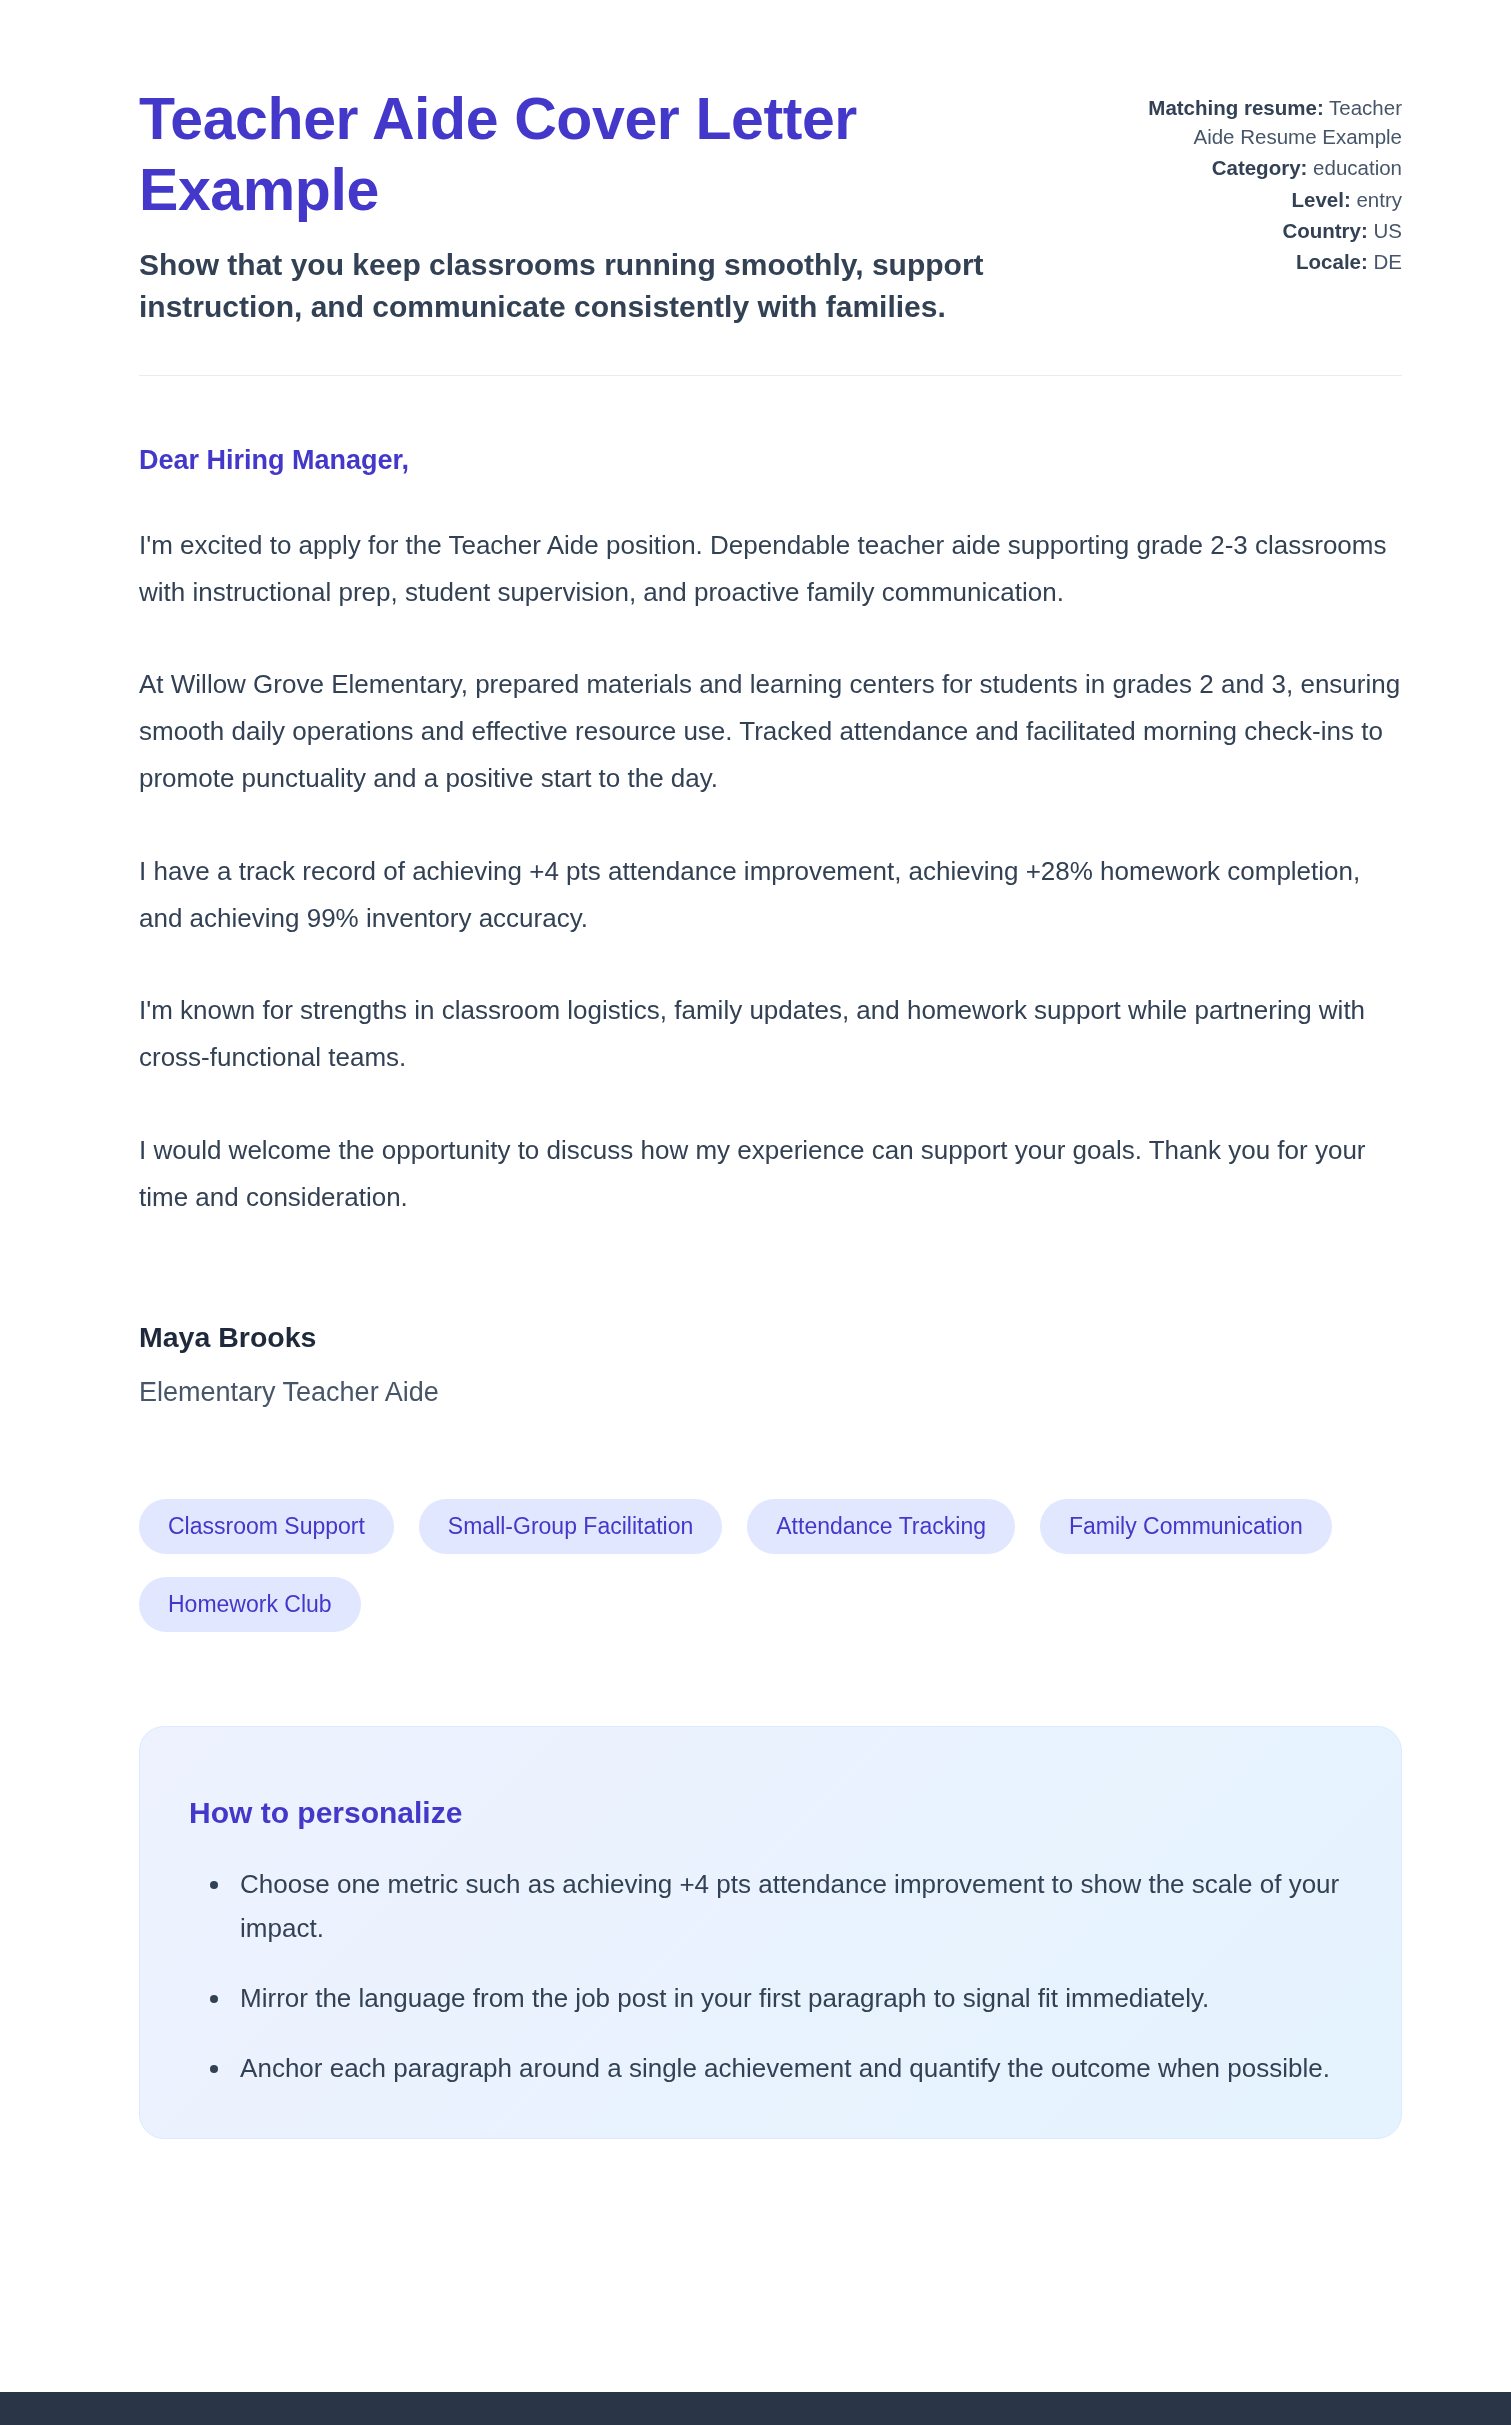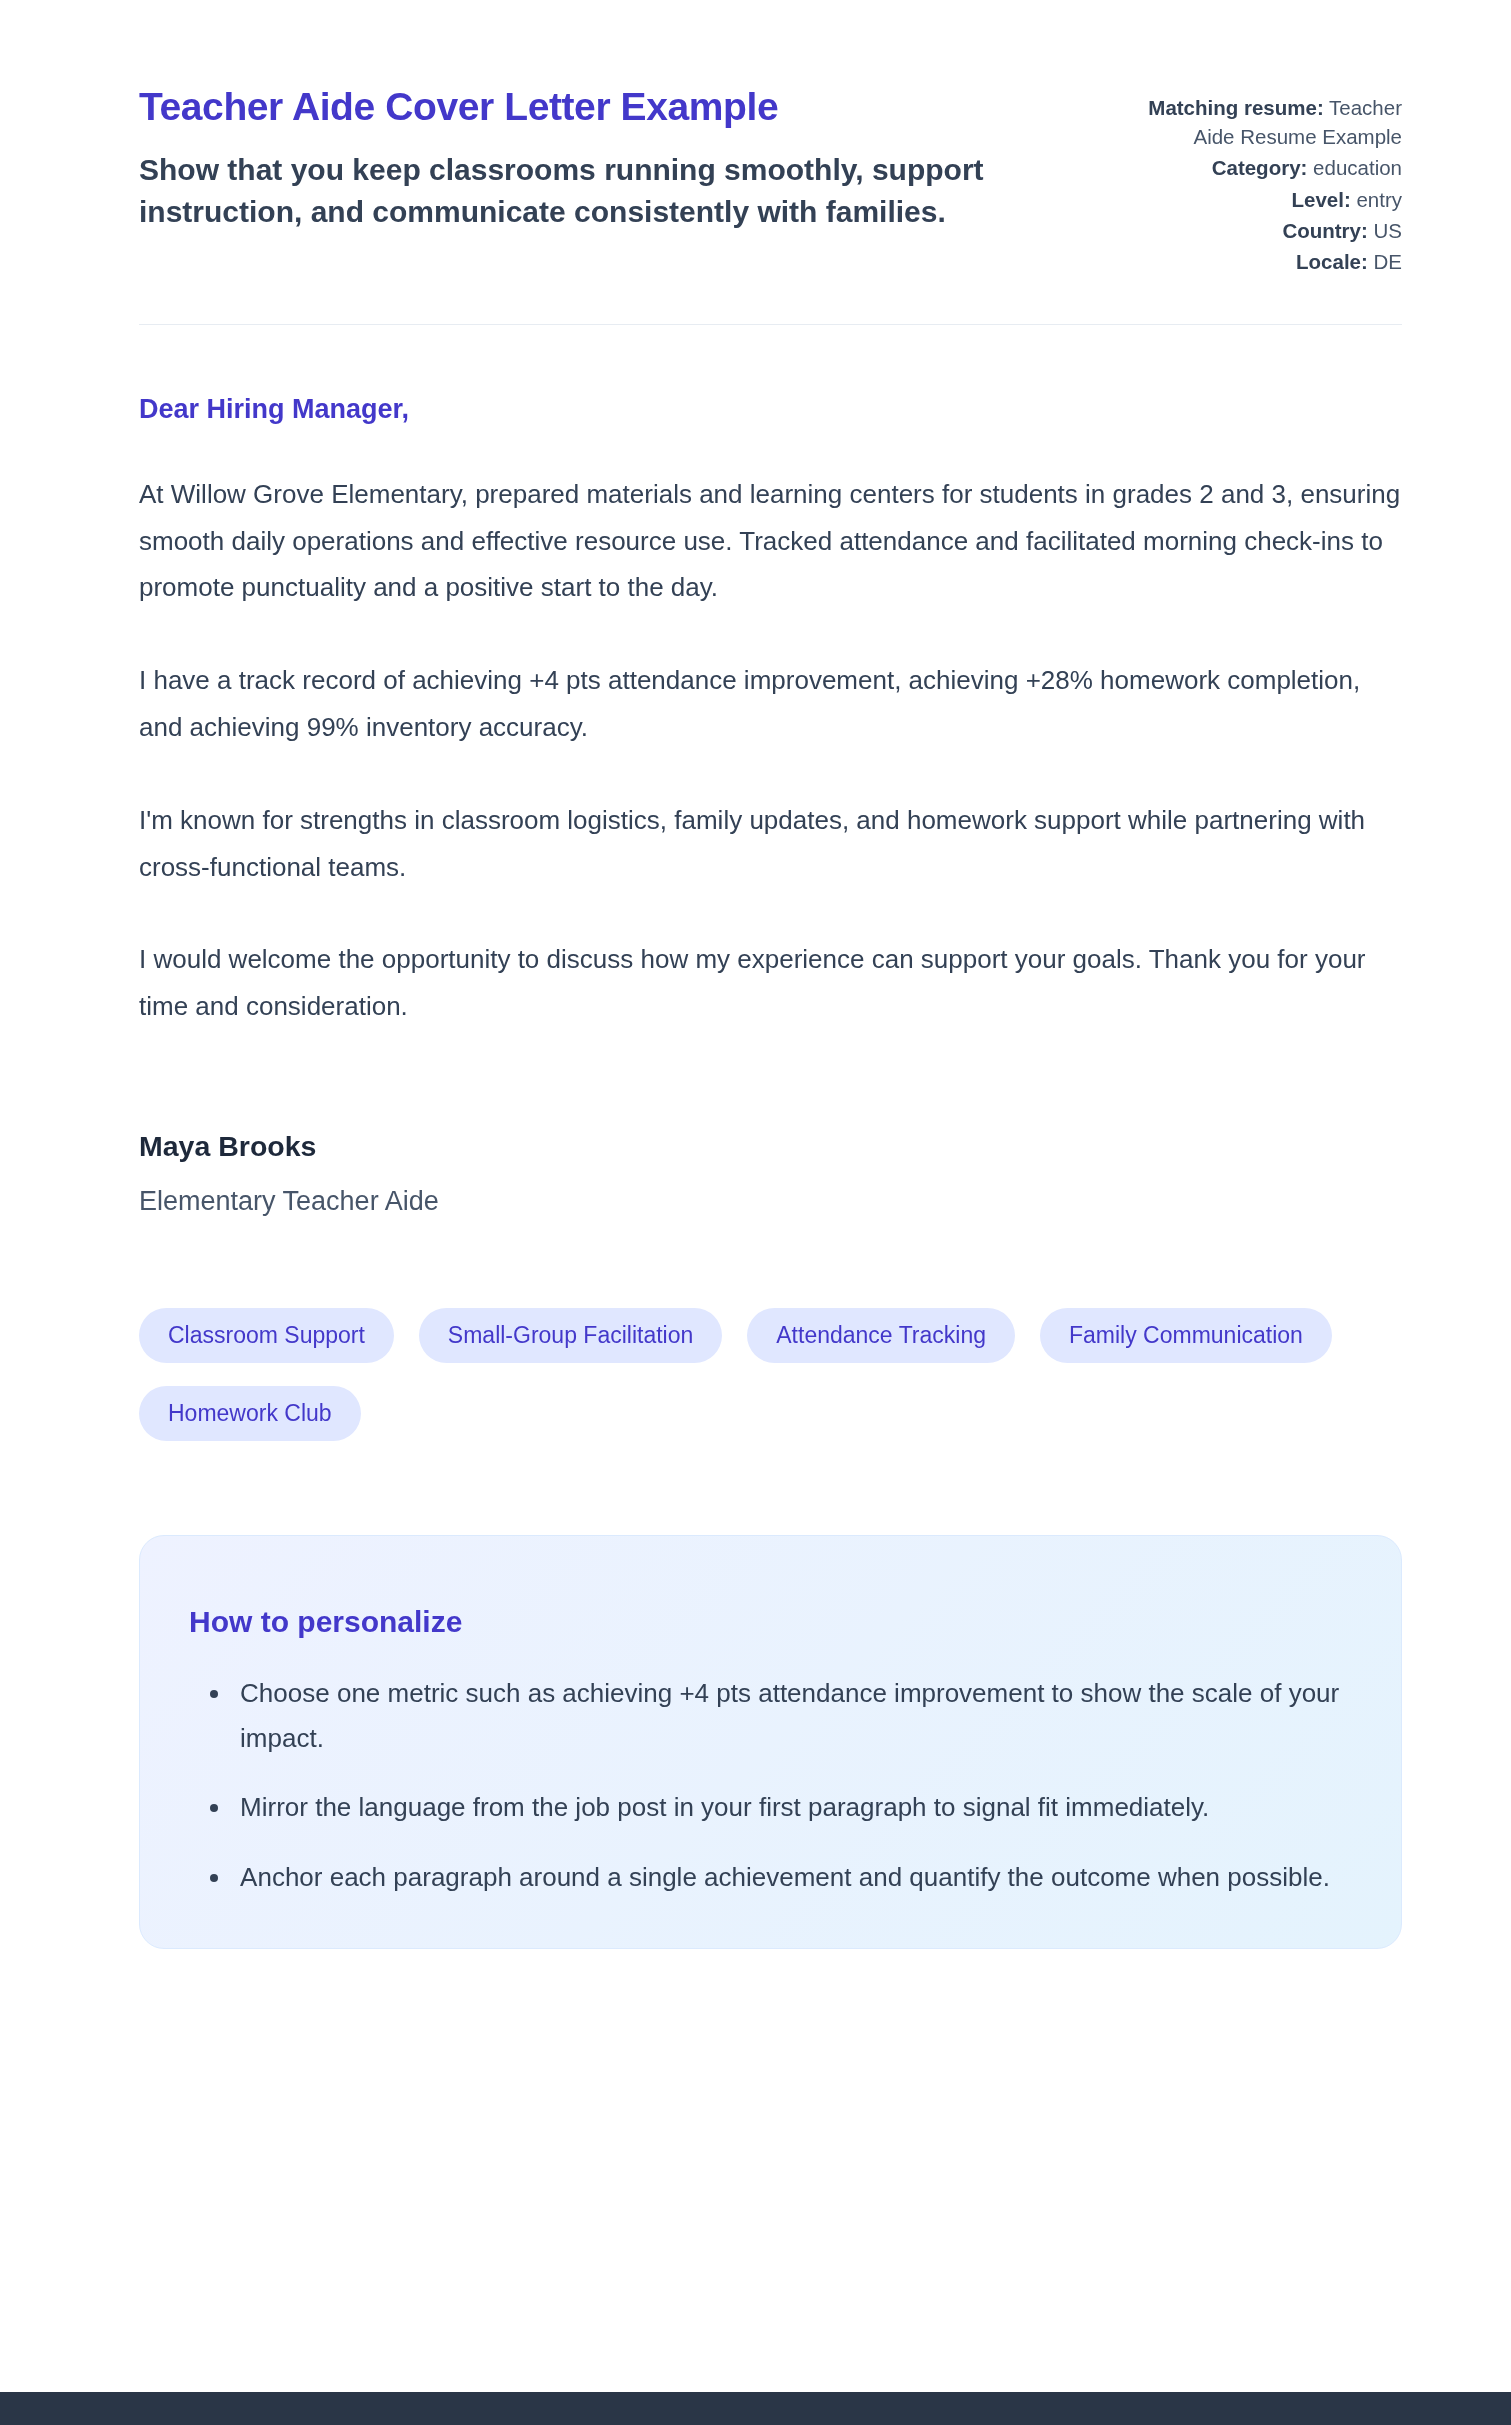--- a/index.html
+++ b/index.html
@@ -11,21 +11,21 @@
     overflow: hidden;
     font-family: "Liberation Sans", sans-serif;
     color: #334155;
   }
   .page { padding: 84px 110px 0 139px; }
 
   
   .header { display: flex; justify-content: space-between; align-items: flex-start; }
   .header-left { max-width: 956px; }
   .page-title {
-    font-size: 39px;
+    font-size: 59px;
     line-height: 1.2;
     font-weight: 800;
     color: #4338ca;
     letter-spacing: -0.4px;
   }
   .subtitle {
     margin-top: 18px;
     font-size: 30px;
     line-height: 1.42;
     font-weight: 700;
@@ -139,20 +139,21 @@
         <span class="meta-value">DE</span>
       </div>
     </aside>
   </header>
 
   <hr class="divider">
 
   <main>
     <p class="salutation">Dear Hiring Manager,</p>
 
+    <p class="body-paragraph">I'm excited to apply for the Teacher Aide position. Dependable teacher aide supporting grade 2-3 classrooms with instructional prep, student supervision, and proactive family communication.</p>
     <p class="body-paragraph">At Willow Grove Elementary, prepared materials and learning centers for students in grades 2 and 3, ensuring smooth daily operations and effective resource use. Tracked attendance and facilitated morning check-ins to promote punctuality and a positive start to the day.</p>
     <p class="body-paragraph">I have a track record of achieving +4 pts attendance improvement, achieving +28% homework completion, and achieving 99% inventory accuracy.</p>
     <p class="body-paragraph">I'm known for strengths in classroom logistics, family updates, and homework support while partnering with cross-functional teams.</p>
     <p class="body-paragraph">I would welcome the opportunity to discuss how my experience can support your goals. Thank you for your time and consideration.</p>
 
     <p class="sig-name">Maya Brooks</p>
     <p class="sig-title">Elementary Teacher Aide</p>
 
     <div class="tags">
       <span class="tag">Classroom Support</span>

